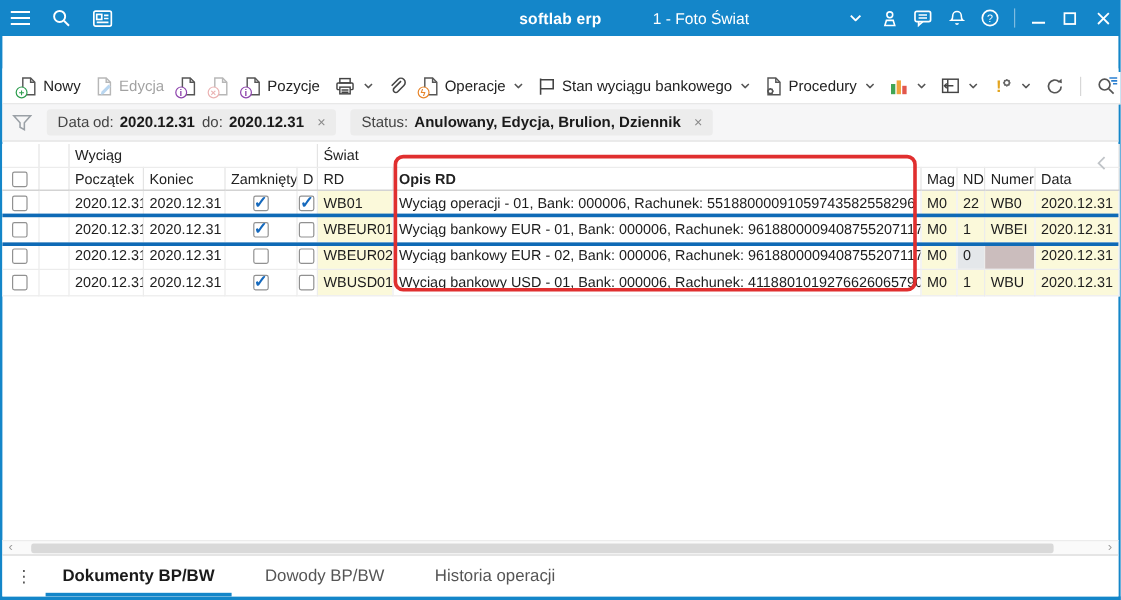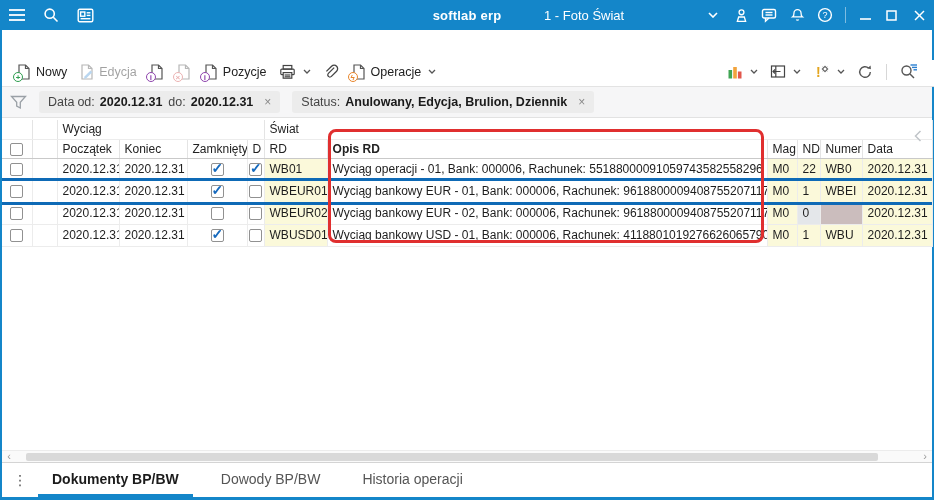--- a/index.html
+++ b/index.html
@@ -286,20 +286,50 @@
       </div>
       <div class="tbtn">
         <span class="docwrap">
           <svg width="15" height="16" viewBox="0 0 15 16">
               <path d="M3 1 h6.5 L13 4.5 V15 H3 Z" fill="#fff" stroke="#555" stroke-width="1.2"></path>
               <path d="M9.5 1 V4.5 H13" fill="none" stroke="#555" stroke-width="1.2"></path>
             </svg>
           <span class="badge" style="border:1.2px solid #e8862c; color:#e8862c;">ϟ</span>
         </span>
         <span>Operacje</span>
+        <svg class="chev" width="8" height="5" viewBox="0 0 8 5" fill="none" stroke="#555" stroke-width="1.3">
+            <polyline points="1,1 4,4 7,1"></polyline>
+          </svg>
+      </div>
+      <div class="tbtn">
+        <svg width="15" height="16" viewBox="0 0 15 16" fill="none" stroke="#444" stroke-width="1.3">
+            <line x1="2.5" y1="1.5" x2="2.5" y2="15"></line>
+            <path d="M2.5 2.5 H13 V10 H2.5"></path>
+          </svg>
+        <span>Stan wyciągu bankowego</span>
+        <svg class="chev" width="8" height="5" viewBox="0 0 8 5" fill="none" stroke="#555" stroke-width="1.3">
+            <polyline points="1,1 4,4 7,1"></polyline>
+          </svg>
+      </div>
+      <div class="tbtn">
+        <span class="docwrap">
+          <svg width="15" height="16" viewBox="0 0 15 16">
+              <path d="M3 1 h6.5 L13 4.5 V15 H3 Z" fill="#fff" stroke="#555" stroke-width="1.2"></path>
+              <path d="M9.5 1 V4.5 H13" fill="none" stroke="#555" stroke-width="1.2"></path>
+              <g stroke="#555" stroke-width="1">
+                <circle cx="5" cy="12" r="2" fill="#fff"></circle>
+                <line x1="5" y1="9.3" x2="5" y2="14.7"></line>
+                <line x1="2.3" y1="12" x2="7.7" y2="12"></line>
+                <line x1="3.1" y1="10.1" x2="6.9" y2="13.9"></line>
+                <line x1="6.9" y1="10.1" x2="3.1" y2="13.9"></line>
+              </g>
+              <circle cx="5" cy="12" r="1.8" fill="#fff" stroke="#555" stroke-width="1"></circle>
+            </svg>
+        </span>
+        <span>Procedury</span>
         <svg class="chev" width="8" height="5" viewBox="0 0 8 5" fill="none" stroke="#555" stroke-width="1.3">
             <polyline points="1,1 4,4 7,1"></polyline>
           </svg>
       </div>
 
       <div class="toolbar-right">
         <div class="tbtn">
           <svg width="16" height="16" viewBox="0 0 16 16">
               <rect x="1.5" y="6" width="3.6" height="8.5" fill="#41a554"></rect>
               <rect x="6.2" y="3" width="3.6" height="11.5" fill="#f2a33c"></rect>

